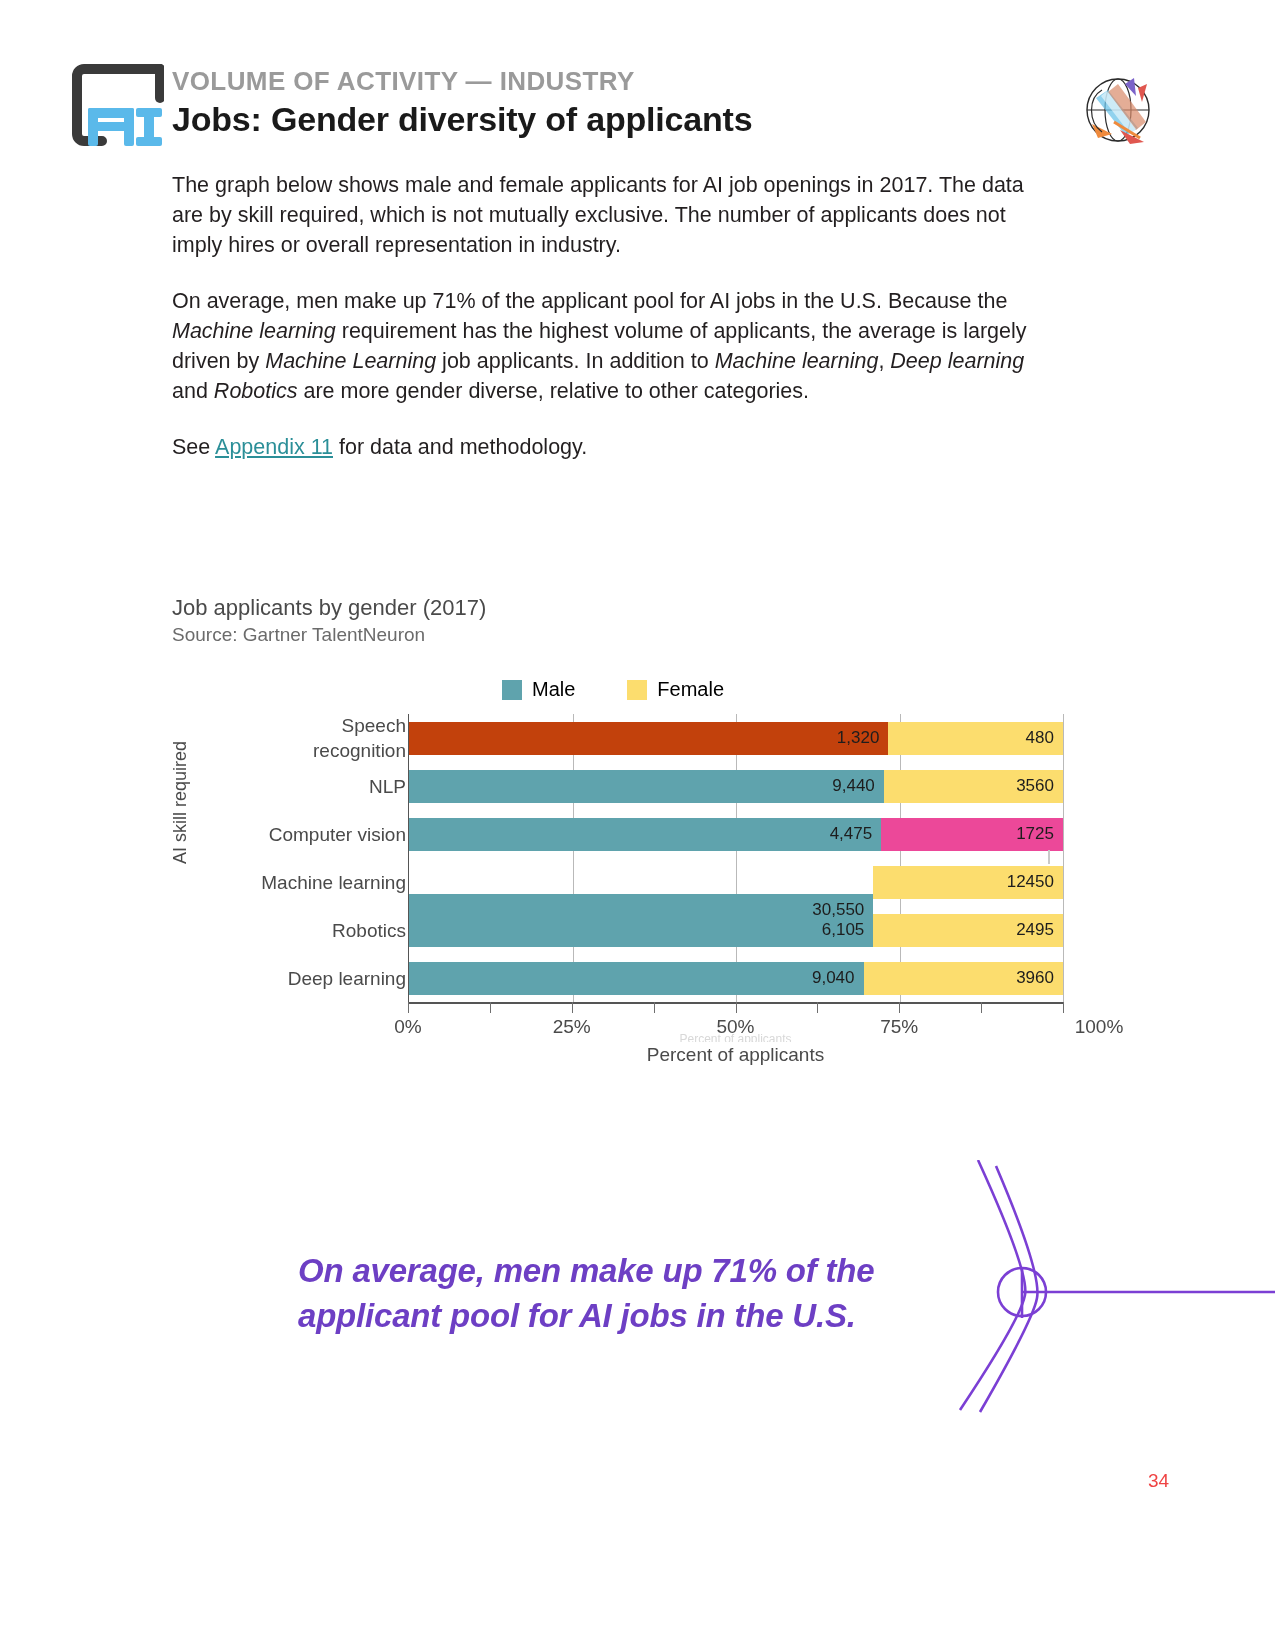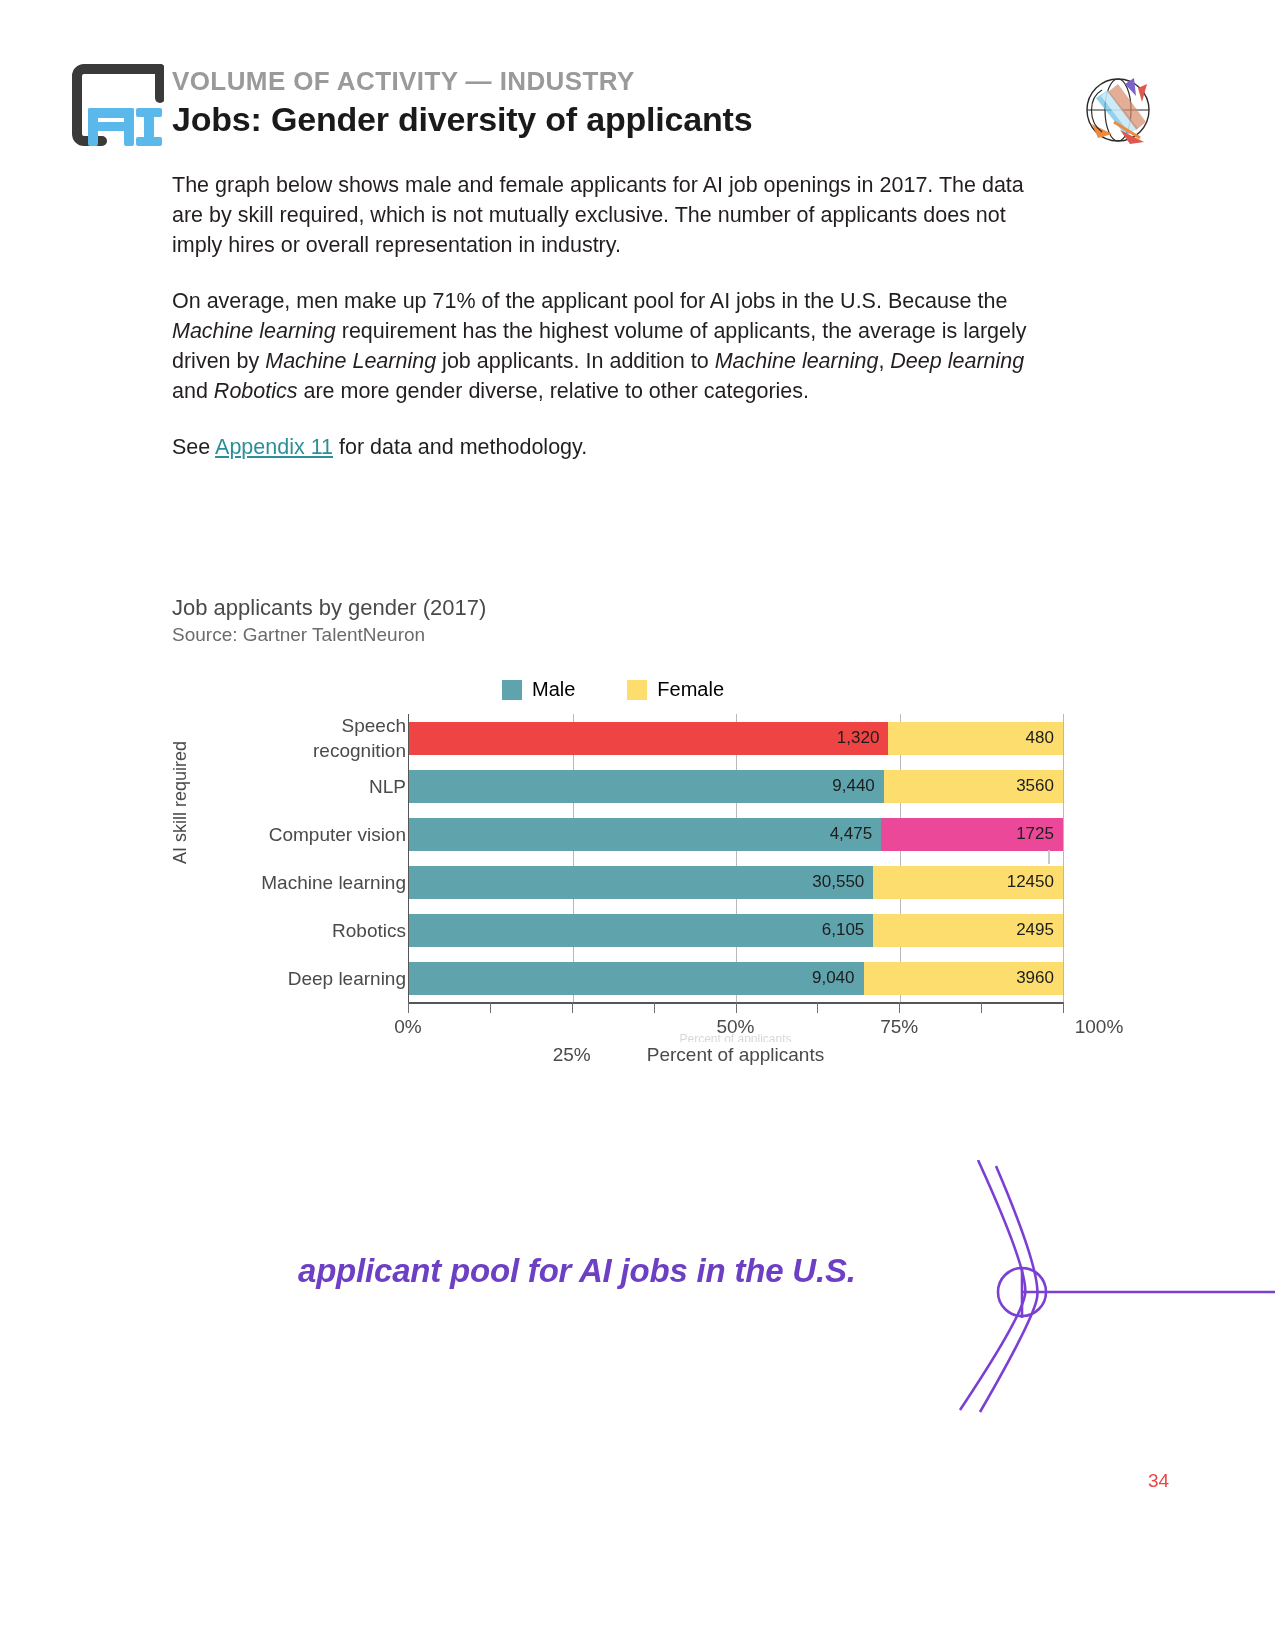--- a/index.html
+++ b/index.html
@@ -199,21 +199,21 @@
         <div class="cat-label" style="top: 155.5px;">Machine learning</div>
         <div class="cat-label" style="top: 203.5px;">Robotics</div>
         <div class="cat-label" style="top: 251.5px;">Deep learning</div>
       </div>
     <div class="plot-area" id="plot-area">
         <div class="gridline" style="left: 25%;"></div>
         <div class="gridline" style="left: 50%;"></div>
         <div class="gridline" style="left: 75%;"></div>
         <div class="gridline" style="left: 100%;"></div>
         <div class="bar-row" style="top: 7.5px;">
-          <div class="seg seg-male" style="background: #ef4444; width: 73.3%;">
+          <div class="seg seg-male" style="background: #c2410c; width: 73.3%;">
             <span class="seg-val">1,320</span>
           </div>
           <div class="seg seg-female" style="background: rgb(252, 221, 110); width: 26.7%;">
             <span class="seg-val">480</span>
           </div>
         </div>
         <div class="bar-row" style="top: 55.5px;">
           <div class="seg seg-male" style="background: rgb(95, 163, 173); width: 72.6%;">
             <span class="seg-val">9,440</span>
           </div>
@@ -223,21 +223,21 @@
         </div>
         <div class="bar-row" style="top: 103.5px;">
           <div class="seg seg-male" style="background: rgb(95, 163, 173); width: 72.2%; align-items: center;">
             <span class="seg-val">4,475</span>
           </div>
           <div class="seg seg-female" style="background: #ec4899; width: 27.8%;">
             <span class="seg-val">1725</span>
           </div>
         </div>
         <div class="bar-row" style="top: 151.5px;">
-          <div class="seg seg-male" style="background: rgb(95, 163, 173); width: 71%;">
+          <div class="seg seg-male" style="background: rgb(95, 163, 173); width: 71%; margin-top: 28px;">
             <span class="seg-val">30,550</span>
           </div>
           <div class="seg seg-female" style="background: rgb(252, 221, 110); width: 29%;">
             <span class="seg-val">12450</span>
           </div>
         </div>
         <div class="bar-row" style="top: 199.5px;">
           <div class="seg seg-male" style="background: rgb(95, 163, 173); width: 71%;">
             <span class="seg-val">6,105</span>
           </div>
@@ -258,33 +258,34 @@
         <div class="x-tick" style="left: 0%;"></div>
         <div class="x-tick" style="left: 12.5%;"></div>
         <div class="x-tick" style="left: 25%;"></div>
         <div class="x-tick" style="left: 37.5%;"></div>
         <div class="x-tick" style="left: 50%;"></div>
         <div class="x-tick" style="left: 62.5%;"></div>
         <div class="x-tick" style="left: 75%;"></div>
         <div class="x-tick" style="left: 87.5%;"></div>
         <div class="x-tick" style="left: 100%;"></div>
         <div class="x-tick-label" style="left: 0%;">0%</div>
-        <div class="x-tick-label" style="left: 25%; margin-top: 28px;">25%</div>
+        <div class="x-tick-label" style="left: 25%;">25%</div>
         <div class="x-tick-label" style="left: 50%;">50%</div>
         <div class="x-tick-label" style="left: 75%;">75%</div>
         <div class="x-tick-label" style="left: 100%; margin-left: 36px;">100%</div>
       </div>
     <div class="ghost-label">Percent of applicants</div>
     <div class="x-axis-title">Percent of applicants</div>
   </div>
 </div>
 
 <div class="stray-tick"></div>
 
 <div class="pullquote">
+  <div>On average, men make up 71% of the</div>
   <div>applicant pool for AI jobs in the U.S.</div>
 </div>
 
 <svg class="quote-art" viewBox="0 0 375 260" xmlns="http://www.w3.org/2000/svg">
   <g fill="none" stroke="#7b3fd4" stroke-width="2.6">
     <path d="M78 0 C110 70 128 120 125 135 C122 152 96 196 60 250"></path>
     <path d="M96 6 C126 76 140 122 137 138 C134 156 110 200 80 252"></path>
     <circle cx="122" cy="132" r="24"></circle>
     <path d="M122 108 V158"></path>
     <path d="M122 132 H375"></path>

